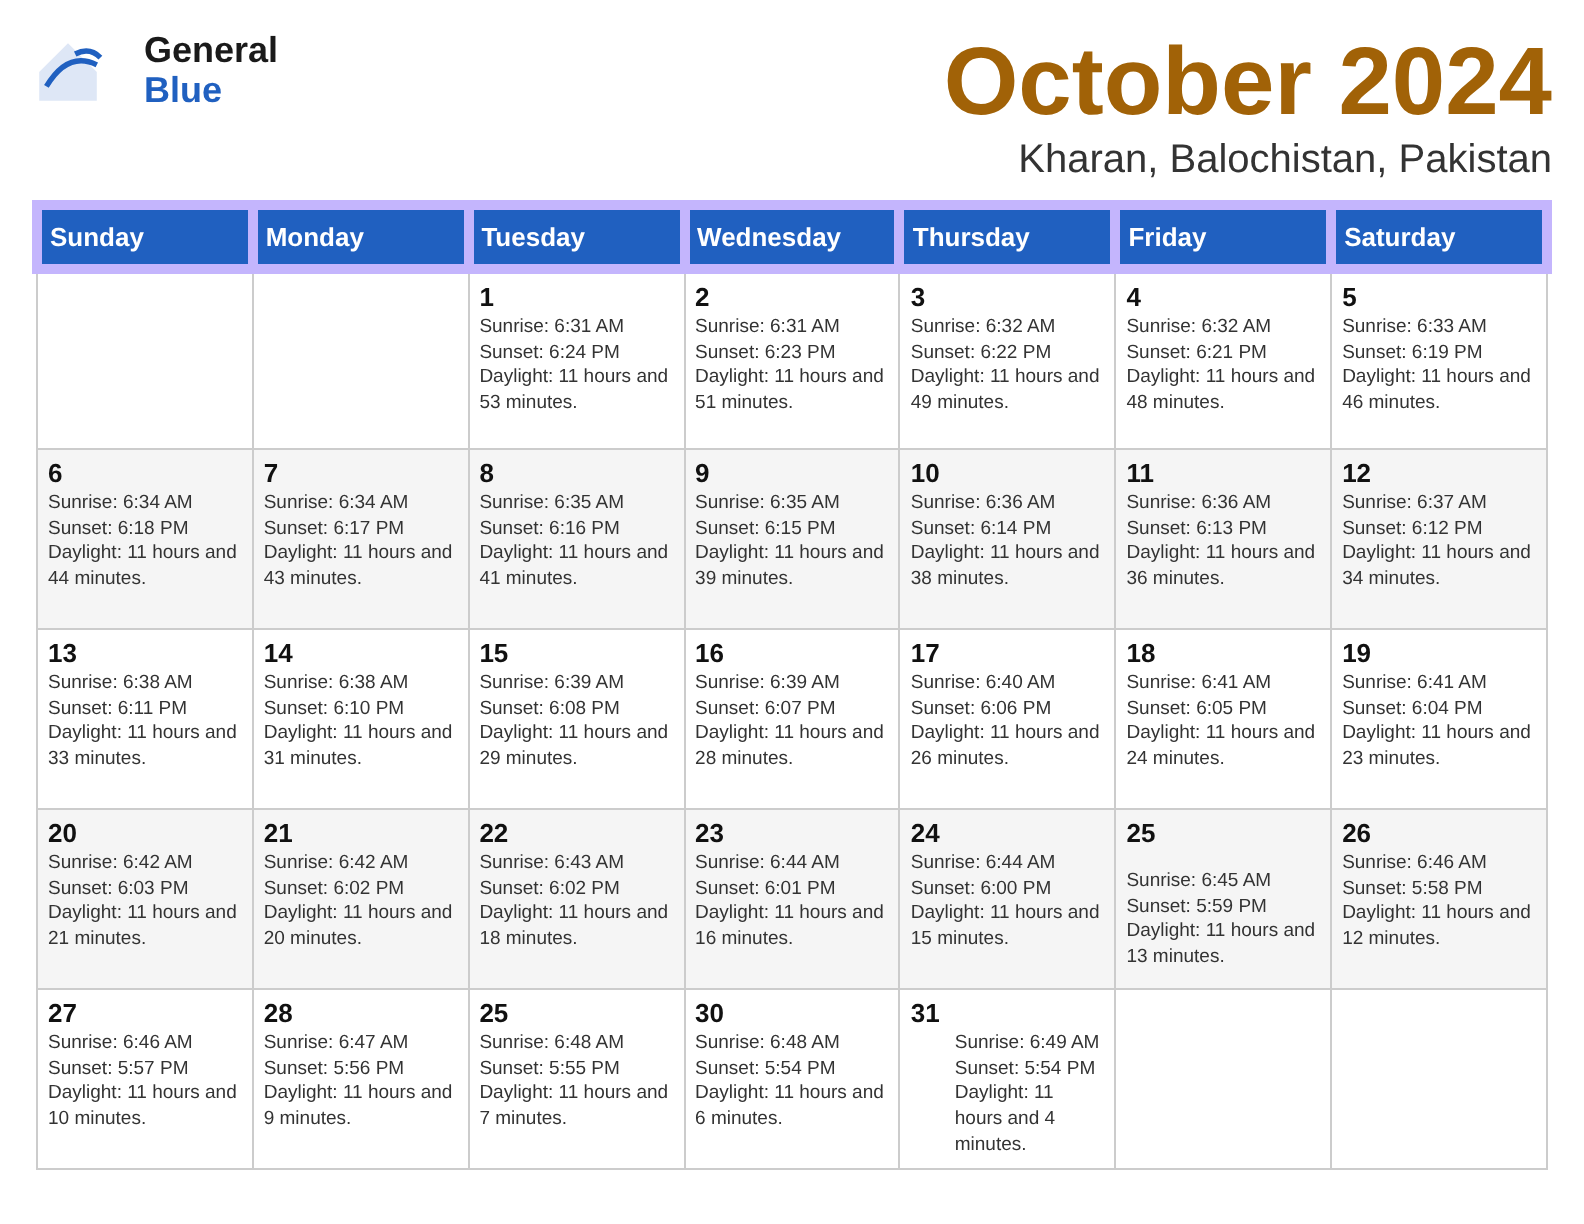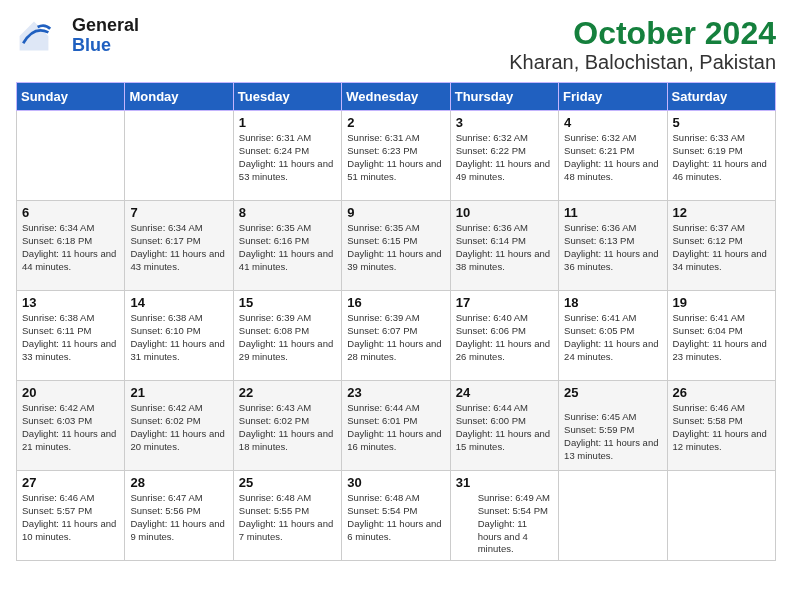--- a/index.html
+++ b/index.html
@@ -29,42 +29,42 @@
     }
     .logo-blue { color: #2060c0; }
     .logo-icon {
       width: 36px;
       height: 36px;
     }
     .title-block {
       text-align: right;
     }
     .month-title {
-      font-size: 32px;
+      font-size: 48px;
       font-weight: bold;
-      color: #15803d;
+      color: #a16207;
       line-height: 1.1;
     }
     .subtitle {
       font-size: 20px;
       color: #333;
     }
     table {
       width: 100%;
       border-collapse: collapse;
       font-size: 10.5px;
     }
     thead th {
       background: #2060c0;
       color: #fff;
       padding: 6px 4px;
       text-align: left;
       font-size: 13px;
       font-weight: bold;
-      border: 1px solid #c4b5fd;
+      border: 5px solid #c4b5fd;
     }
     tbody td {
       border: 1px solid #ccc;
       vertical-align: top;
       padding: 4px 5px;
       min-height: 80px;
       height: 90px;
       width: calc(100% / 7);
     }
     .day-num {

